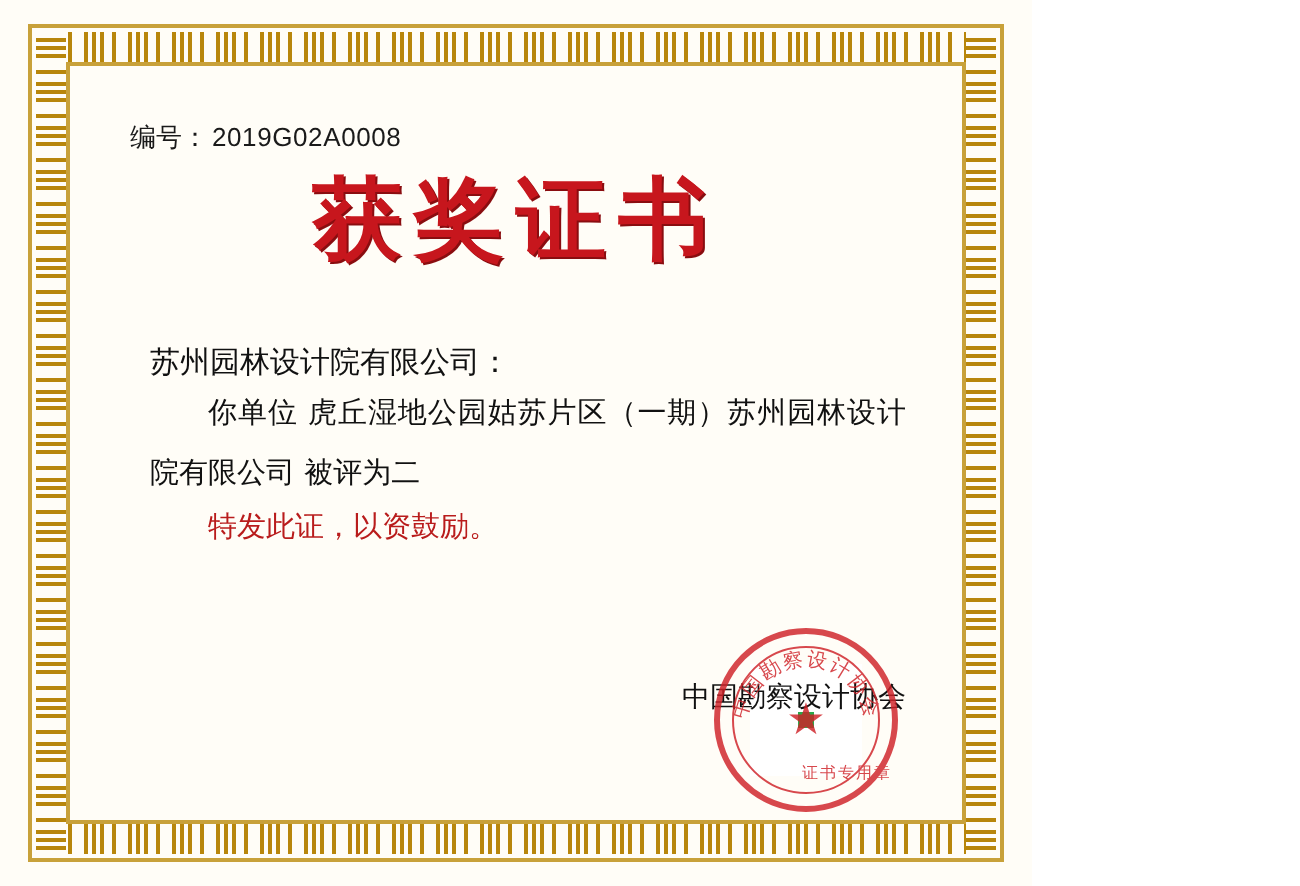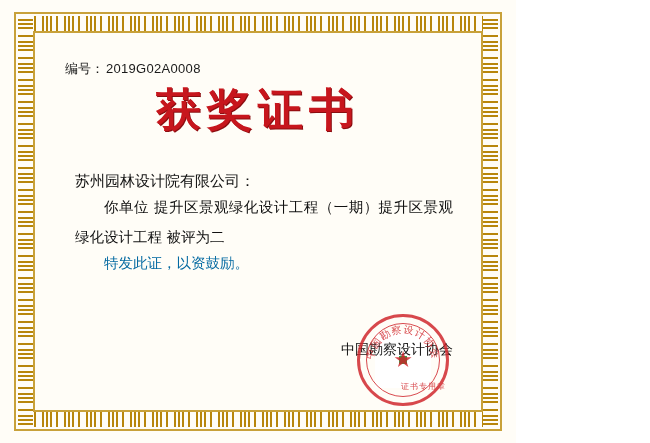--- a/index.html
+++ b/index.html
@@ -155,21 +155,21 @@
     margin: 0;
   }
   .body-indent {
     text-indent: 29px;
   }
   .closing {
     position: absolute;
     left: 30px;
     top: 212px;
     font-size: 14.5px;
-    color: #0369a1;
+    color: #b91c1c;
     text-indent: 29px;
     font-family: "DejaVu Sans", sans-serif;
   }
 
   
   .qr {
     position: absolute;
     left: 330px;
     top: 290px;
     width: 56px;
@@ -278,21 +278,21 @@
     <div class="serial-row">
       <span class="serial-label">编号：</span>
       <span class="serial-value">2019G02A0008</span>
     </div>
 
     <div class="title">获奖证书</div>
 
     <div class="recipient">苏州园林设计院有限公司：</div>
 
     <div class="body-text">
-      <p class="body-indent">你单位  提升区景观绿化设计工程（一期）提升区景观绿化设计工程  被评为二</p>
+      <p class="body-indent">你单位  虎丘湿地公园姑苏片区（一期）苏州园林设计院有限公司  被评为二</p>
     </div>
 
     <div class="closing">特发此证，以资鼓励。</div>
 
     <div class="qr">
       <div class="qr-grid" id="qr-grid">
           <div class="qr-cell-on"></div>
           <div class="qr-cell-on"></div>
           <div class="qr-cell-on"></div>
           <div class="qr-cell-on"></div>

